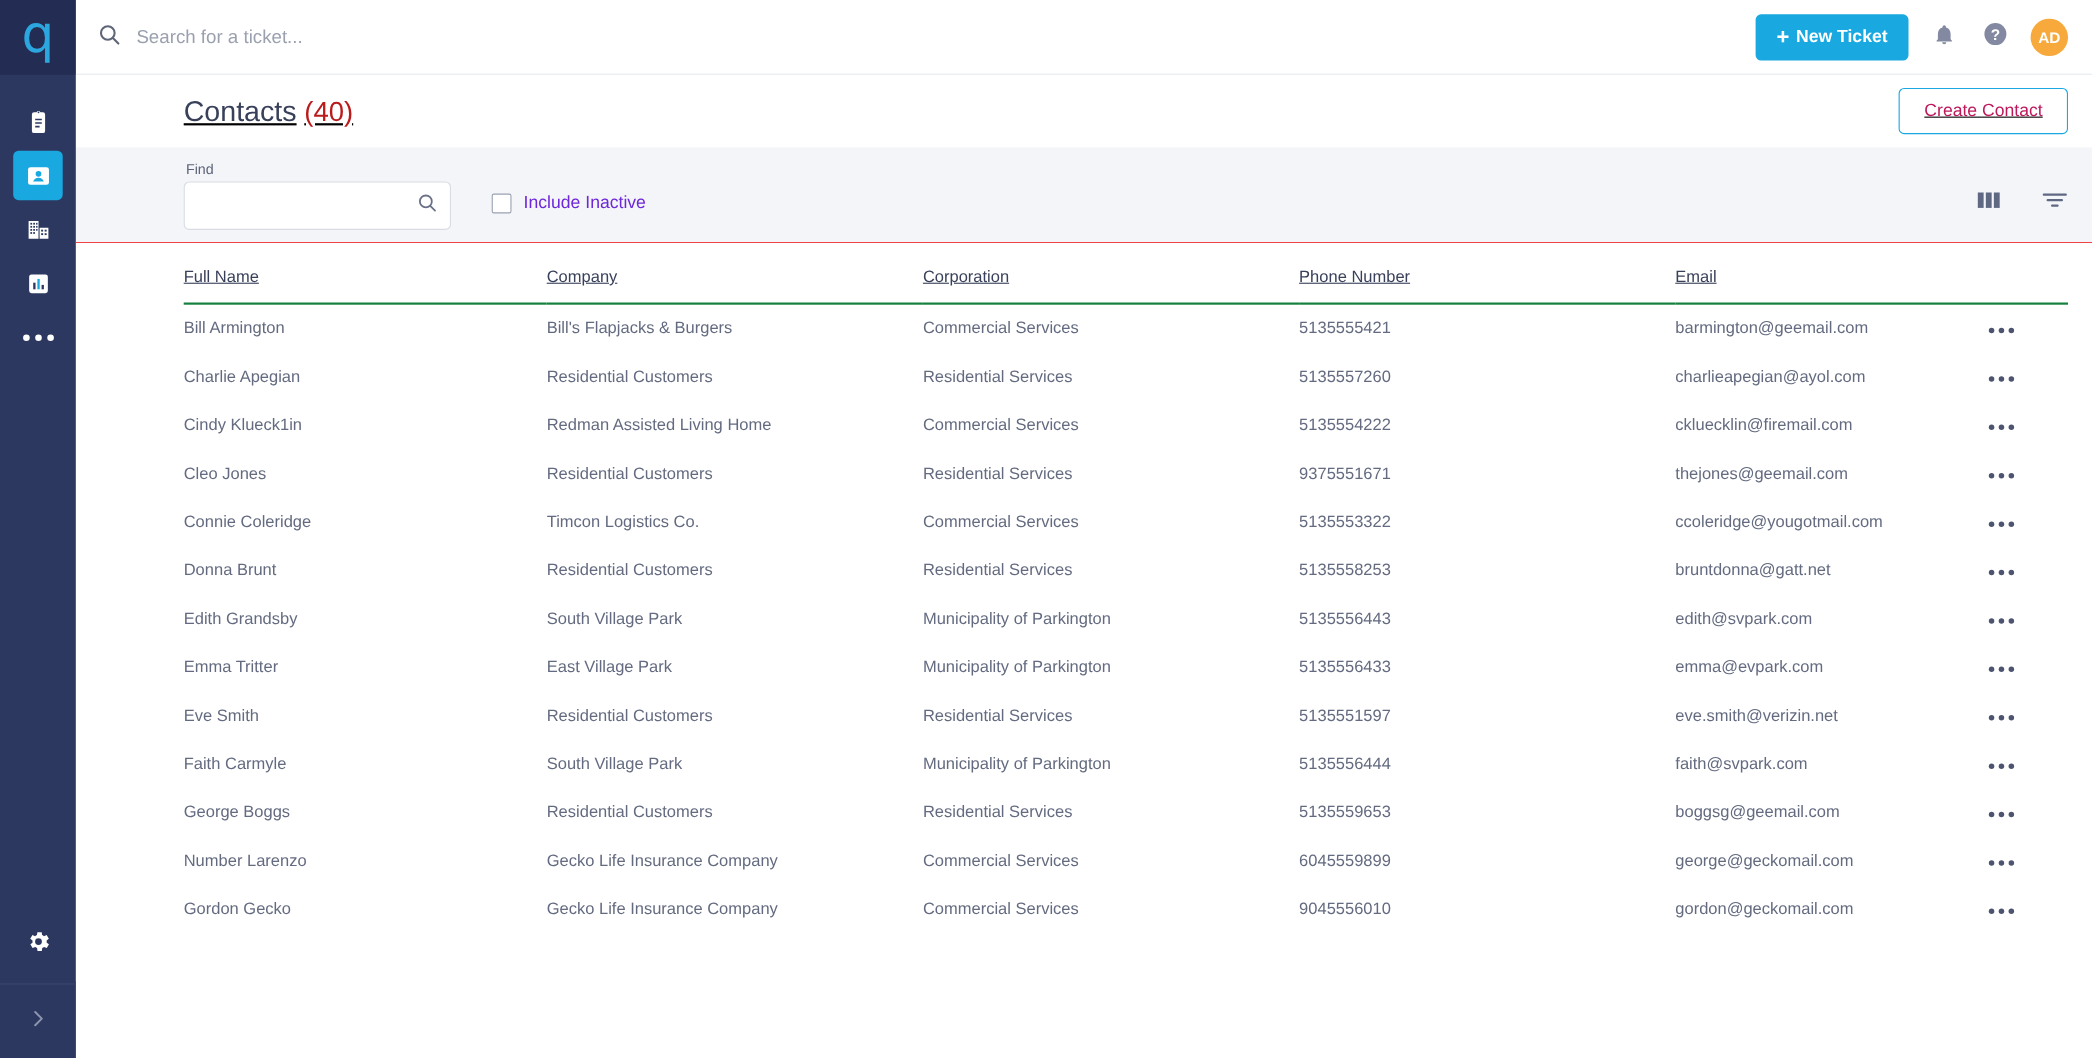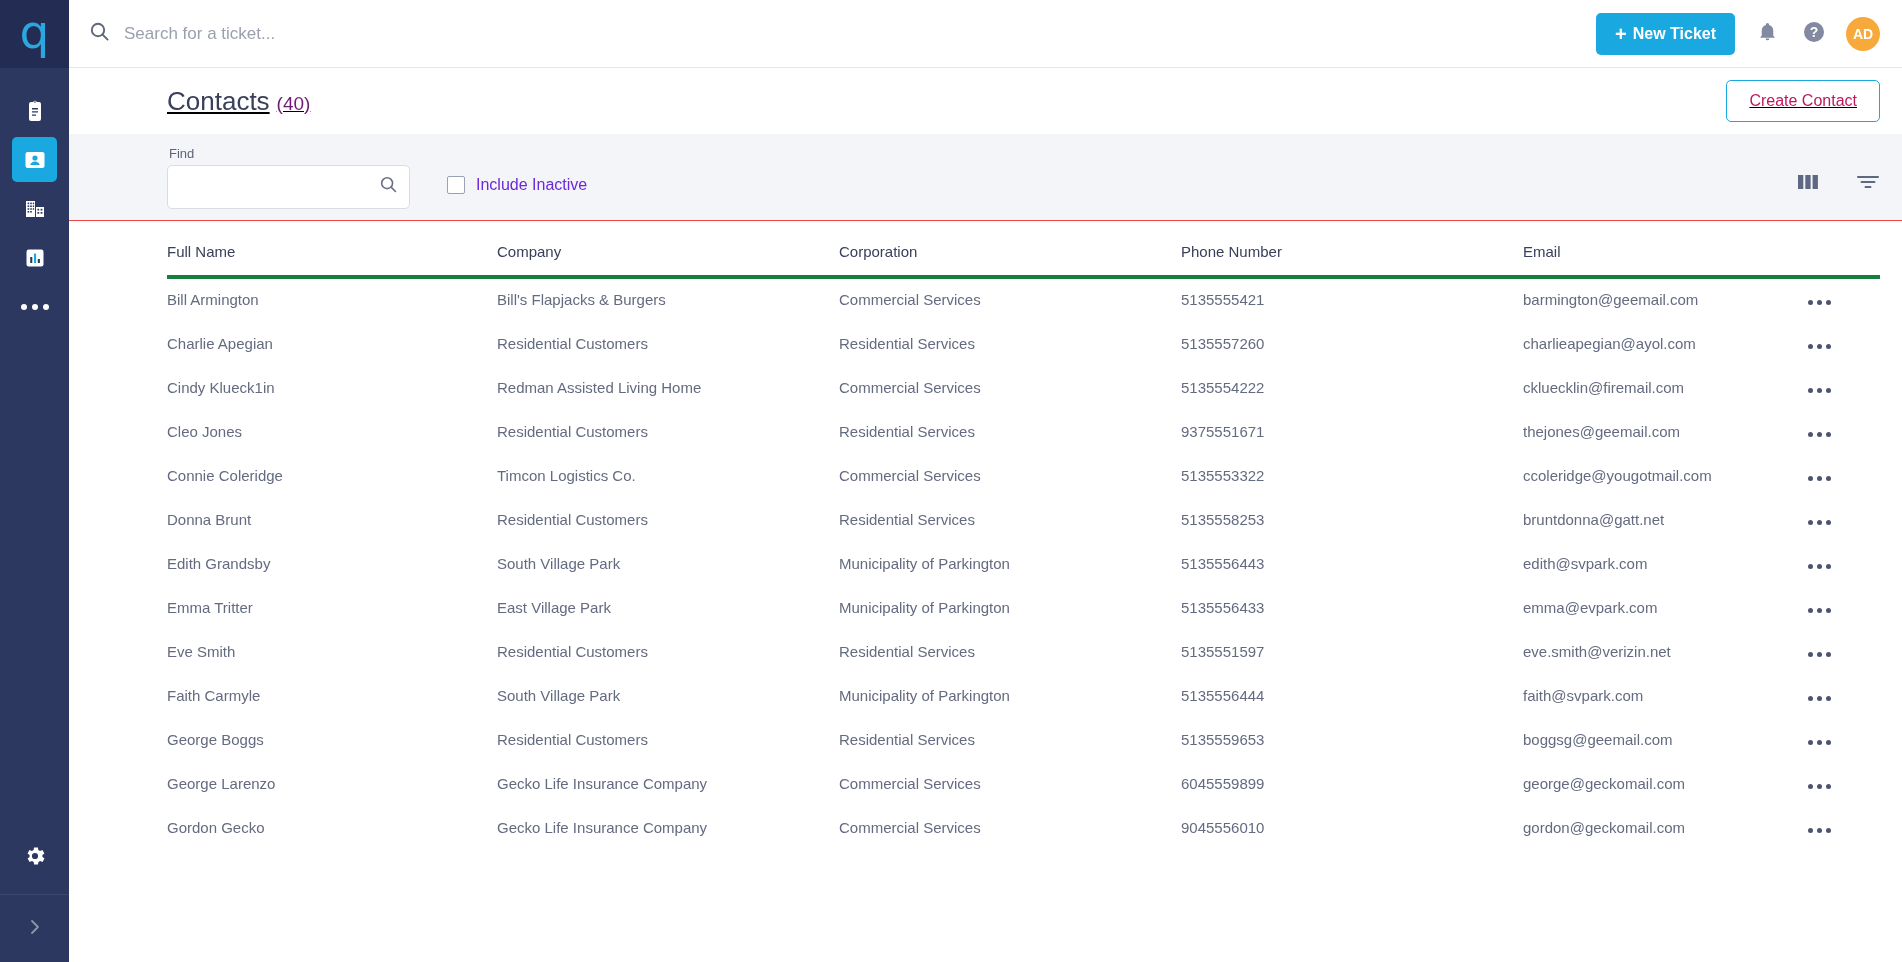--- a/index.html
+++ b/index.html
@@ -75,21 +75,21 @@
     display: flex; align-items: center; justify-content: center; cursor: pointer;
   }
 
   
   .pagehead {
     height: 66px; background: #ffffff; display: flex; align-items: center;
     justify-content: space-between; padding: 0 22px 0 98px; flex: 0 0 66px; text-decoration: underline;
   }
   .pagetitle { font-size: 26px; color: #2f3murky; }
   .pagetitle { font-size: 26px; color: #39405a; font-weight: 400; display: flex; align-items: baseline; gap: 7px; }
-  .pagecount { font-size: 19px; color: #701a75; }
+  .pagecount { font-size: 25px; color: #b91c1c; }
   .btn-outline {
     border: 1px solid #19a8e0; color: #be185d; background: #fff;
     border-radius: 5px; height: 42px; padding: 4px 22px; font-size: 16px;
     font-family: "Liberation Sans", sans-serif; cursor: pointer; white-space: nowrap;
   }
 
   
   .filterbar {
     background: #f4f5f9; height: 87px; display: flex; align-items: center;
     padding: 0 22px 0 98px; flex: 0 0 87px; border-bottom: 1px solid #ef4444;
@@ -108,21 +108,21 @@
   .chkbox { width: 18px; height: 18px; border: 1.6px solid #9aa1b2; border-radius: 2px; background: #fff; }
   .chklabel { font-size: 16px; color: #6d28d9; }
   .filterbar-spacer { flex: 1 1 auto; }
   .tool-icons { display: flex; align-items: center; gap: 36px; margin-top: 14px; }
 
   
   .tablewrap { flex: 1 1 auto; background: #ffffff; overflow: hidden; padding-left: 98px; padding-right: 22px; }
   table { width: 100%; border-collapse: collapse; table-layout: fixed; }
   thead th {
     text-align: left; font-size: 15px; font-weight: 400; color: #39405a;
-    padding: 22px 0 15px 0; border-bottom: 4px solid #15803d;
+    padding: 22px 0 15px 0; border-bottom: 2px solid #15803d; text-decoration: underline;
   }
   tbody td {
     font-size: 15px; color: #646b80; padding: 12px 0; height: 44px;
     white-space: nowrap; overflow: hidden; text-overflow: ellipsis;
   }
   tbody tr { border-bottom: 1px solid transparent; }
   .col-name  { width: 330px; }
   .col-comp  { width: 342px; }
   .col-corp  { width: 342px; }
   .col-phone { width: 342px; }
@@ -464,21 +464,21 @@
               <td>Residential Services</td>
               <td>5135559653</td>
               <td>boggsg@geemail.com</td>
               <td class="actcell"><span class="rowdots">
                   <i></i>
                   <i></i>
                   <i></i>
                 </span></td>
             </tr>
             <tr>
-              <td>George Larenzo</td>
+              <td>Number Larenzo</td>
               <td>Gecko Life Insurance Company</td>
               <td>Commercial Services</td>
               <td>6045559899</td>
               <td>george@geckomail.com</td>
               <td class="actcell"><span class="rowdots">
                   <i></i>
                   <i></i>
                   <i></i>
                 </span></td>
             </tr>

